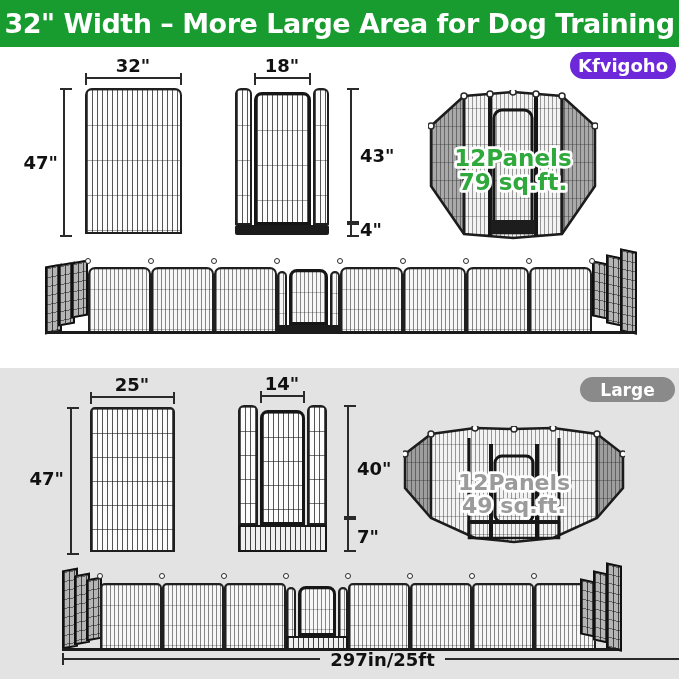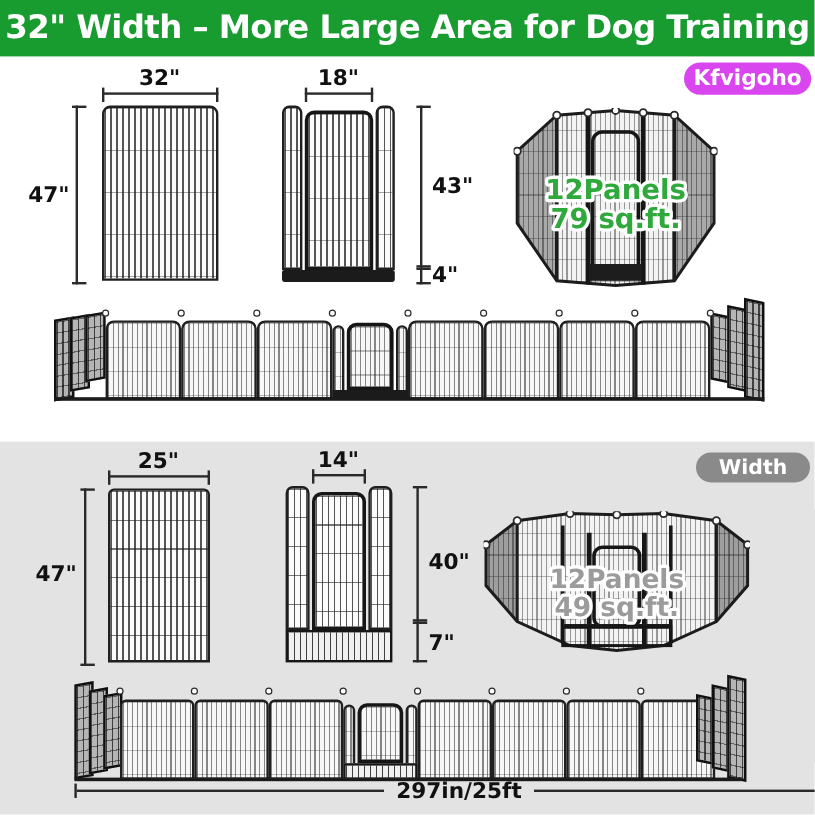--- a/index.html
+++ b/index.html
@@ -5,21 +5,21 @@
   html,body{margin:0;padding:0;background:#fff;}
   #stage{position:relative;width:679px;height:679px;background:#ffffff;overflow:hidden;
          font-family:"DejaVu Sans",sans-serif;color:#111;}
   .abs{position:absolute;box-sizing:border-box;}
   
   .titlebar{position:absolute;left:0;top:0;width:679px;height:47px;background:#189b2f;
             display:flex;align-items:center;justify-content:center;}
   .titlebar span{color:#fff;font-weight:bold;font-size:27px;letter-spacing:-0.5px;white-space:nowrap;}
   .badge{position:absolute;border-radius:999px;color:#fff;font-weight:bold;
          display:flex;align-items:center;justify-content:center;}
-  .badge.green{background:#d946ef;}
+  .badge.green{background:#6d28d9;}
   .badge.gray{background:#8a8a8a;}
   .sec-bottom{position:absolute;left:0;top:368px;width:679px;height:311px;background:#e3e3e3;}
   
   .mesh-a{background-color:#fcfcfc;background-image:
     repeating-linear-gradient(90deg, rgba(30,30,30,.75) 0 1px, transparent 1px 5px),
     repeating-linear-gradient(180deg, rgba(30,30,30,.40) 0 1px, transparent 1px 35px);}
   .mesh-b{background-color:#fcfcfc;background-image:
     repeating-linear-gradient(90deg, rgba(30,30,30,.75) 0 1px, transparent 1px 5px),
     repeating-linear-gradient(180deg, rgba(30,30,30,.60) 0 1px, transparent 1px 24px);}
   .mesh-row{background-color:#f7f7f7;background-image:
@@ -66,21 +66,21 @@
 
   <div class="sec-bottom"></div>
 
   <div class="titlebar">
     <span>32" Width – More Large Area for Dog Training</span>
   </div>
   <div class="badge green" style="left:570px;top:52px;width:106px;height:27px;font-size:18px;">
     <span>Kfvigoho</span>
   </div>
   <div class="badge gray" style="left:580px;top:377px;width:95px;height:25px;font-size:17px;">
-    <span>Width</span>
+    <span>Large</span>
   </div>
 
   <div class="abs frame mesh-a" style="left:85px;top:88px;width:97px;height:146px;"></div>
   <div class="dimh" style="left:85px;top:77px;width:97px;"></div>
   <span class="dimlabel" style="left:133px;top:55px;transform:translateX(-50%);">32"</span>
   <div class="dimv" style="left:63px;top:88px;height:149px;"></div>
   <span class="dimlabel" style="left:58px;top:152px;transform:translateX(-100%);">47"</span>
 
   <div class="abs" style="left:235px;top:88px;width:94px;height:147px;">
     <div class="abs strip mesh-a" style="left:0;top:0;width:17px;height:137px;"></div>

